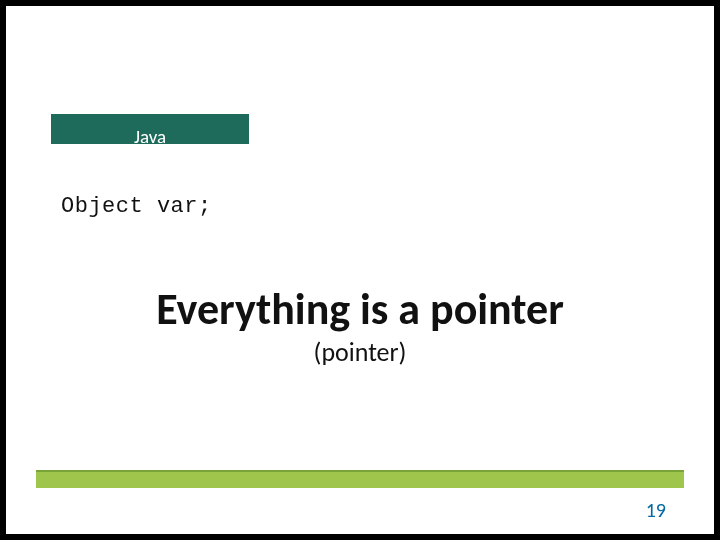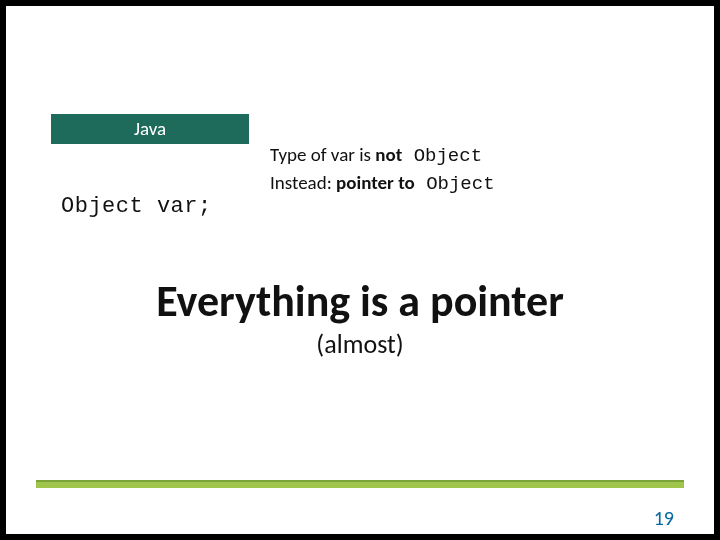--- a/index.html
+++ b/index.html
@@ -1,15 +1,15 @@
 <!DOCTYPE html>
 <html><head>
 <meta charset="utf-8">
 <style>
-  * { margin: 0; padding: 0; box-sizing: border-box; }
+  * { margin: 0; padding: 8px; box-sizing: border-box; }
   html, body { width: 720px; height: 540px; overflow: hidden; }
   body {
     background: #000;
     font-family: "Gill Sans", "Gill Sans MT", Calibri, "Trebuchet MS", sans-serif;
   }
   .slide {
     position: absolute;
     left: 6px;
     top: 6px;
     width: 708px;
@@ -93,29 +93,21 @@
 </style>
 </head>
 <body>
 
 <div class="slide">
 
   <div class="java-header">Java</div>
 
   <div class="code-box">Object var;</div>
 
-  <div class="type-desc">
-    <div class="l1">
-      <span>Type of var is </span><span class="bold">not</span><span class="mono"> Object</span>
-    </div>
-    <div class="l2">
-      <span>Instead: </span><span class="bold">pointer to</span><span class="mono"> Object</span>
-    </div>
-  </div>
 
   <div class="headline">Everything is a pointer</div>
-  <div class="sub">(almost)</div>
+  <div class="sub">(pointer)</div>
 
   <div class="accent-bar"></div>
 
   <div class="page-num">19</div>
 
 </div>
 
 </body></html>

